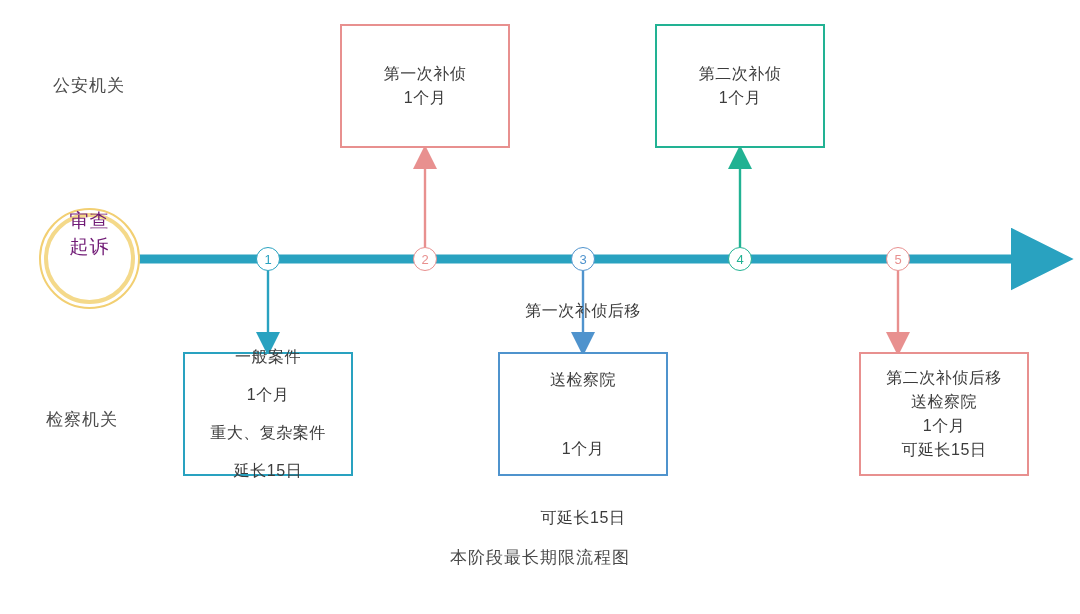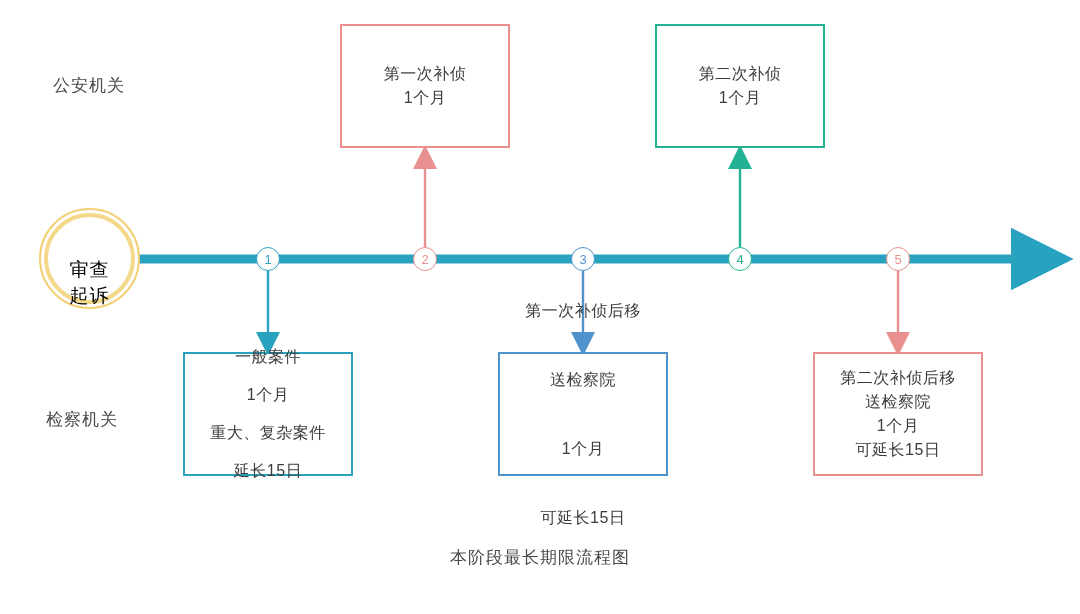--- a/index.html
+++ b/index.html
@@ -62,24 +62,24 @@
     border: 4px solid #f4d98a;
     border-radius: 50%;
   }
   #start-node-text {
     position: absolute;
     left: 0; top: 0;
     width: 101px; height: 101px;
     display: flex;
     flex-direction: column;
     align-items: center;
-    justify-content: flex-end;
+    justify-content: flex-start;
     font-size: 19px;
     line-height: 26px;
-    color: #000000;
+    color: #701a75;
     letter-spacing: 1px;
   }
 
   
   .node-marker {
     position: absolute;
     width: 24px;
     height: 24px;
     border-radius: 50%;
     background: #ffffff;
@@ -210,21 +210,21 @@
     <span class="line">延长15日</span>
   </div>
 
   <div class="flow-box" id="box-bot-2" style="border-color:#4f93cd;">
     <span class="line">第一次补侦后移</span>
     <span class="line">送检察院</span>
     <span class="line">1个月</span>
     <span class="line">可延长15日</span>
   </div>
 
-  <div class="flow-box" id="box-bot-3" style="border-color:#e8908f;">
+  <div class="flow-box" id="box-bot-3" style="border-color:#e8908f;margin-left:46px;">
     <span class="line">第二次补侦后移</span>
     <span class="line">送检察院</span>
     <span class="line">1个月</span>
     <span class="line">可延长15日</span>
   </div>
 
   <div id="caption">本阶段最长期限流程图</div>
 
 </div>
 

